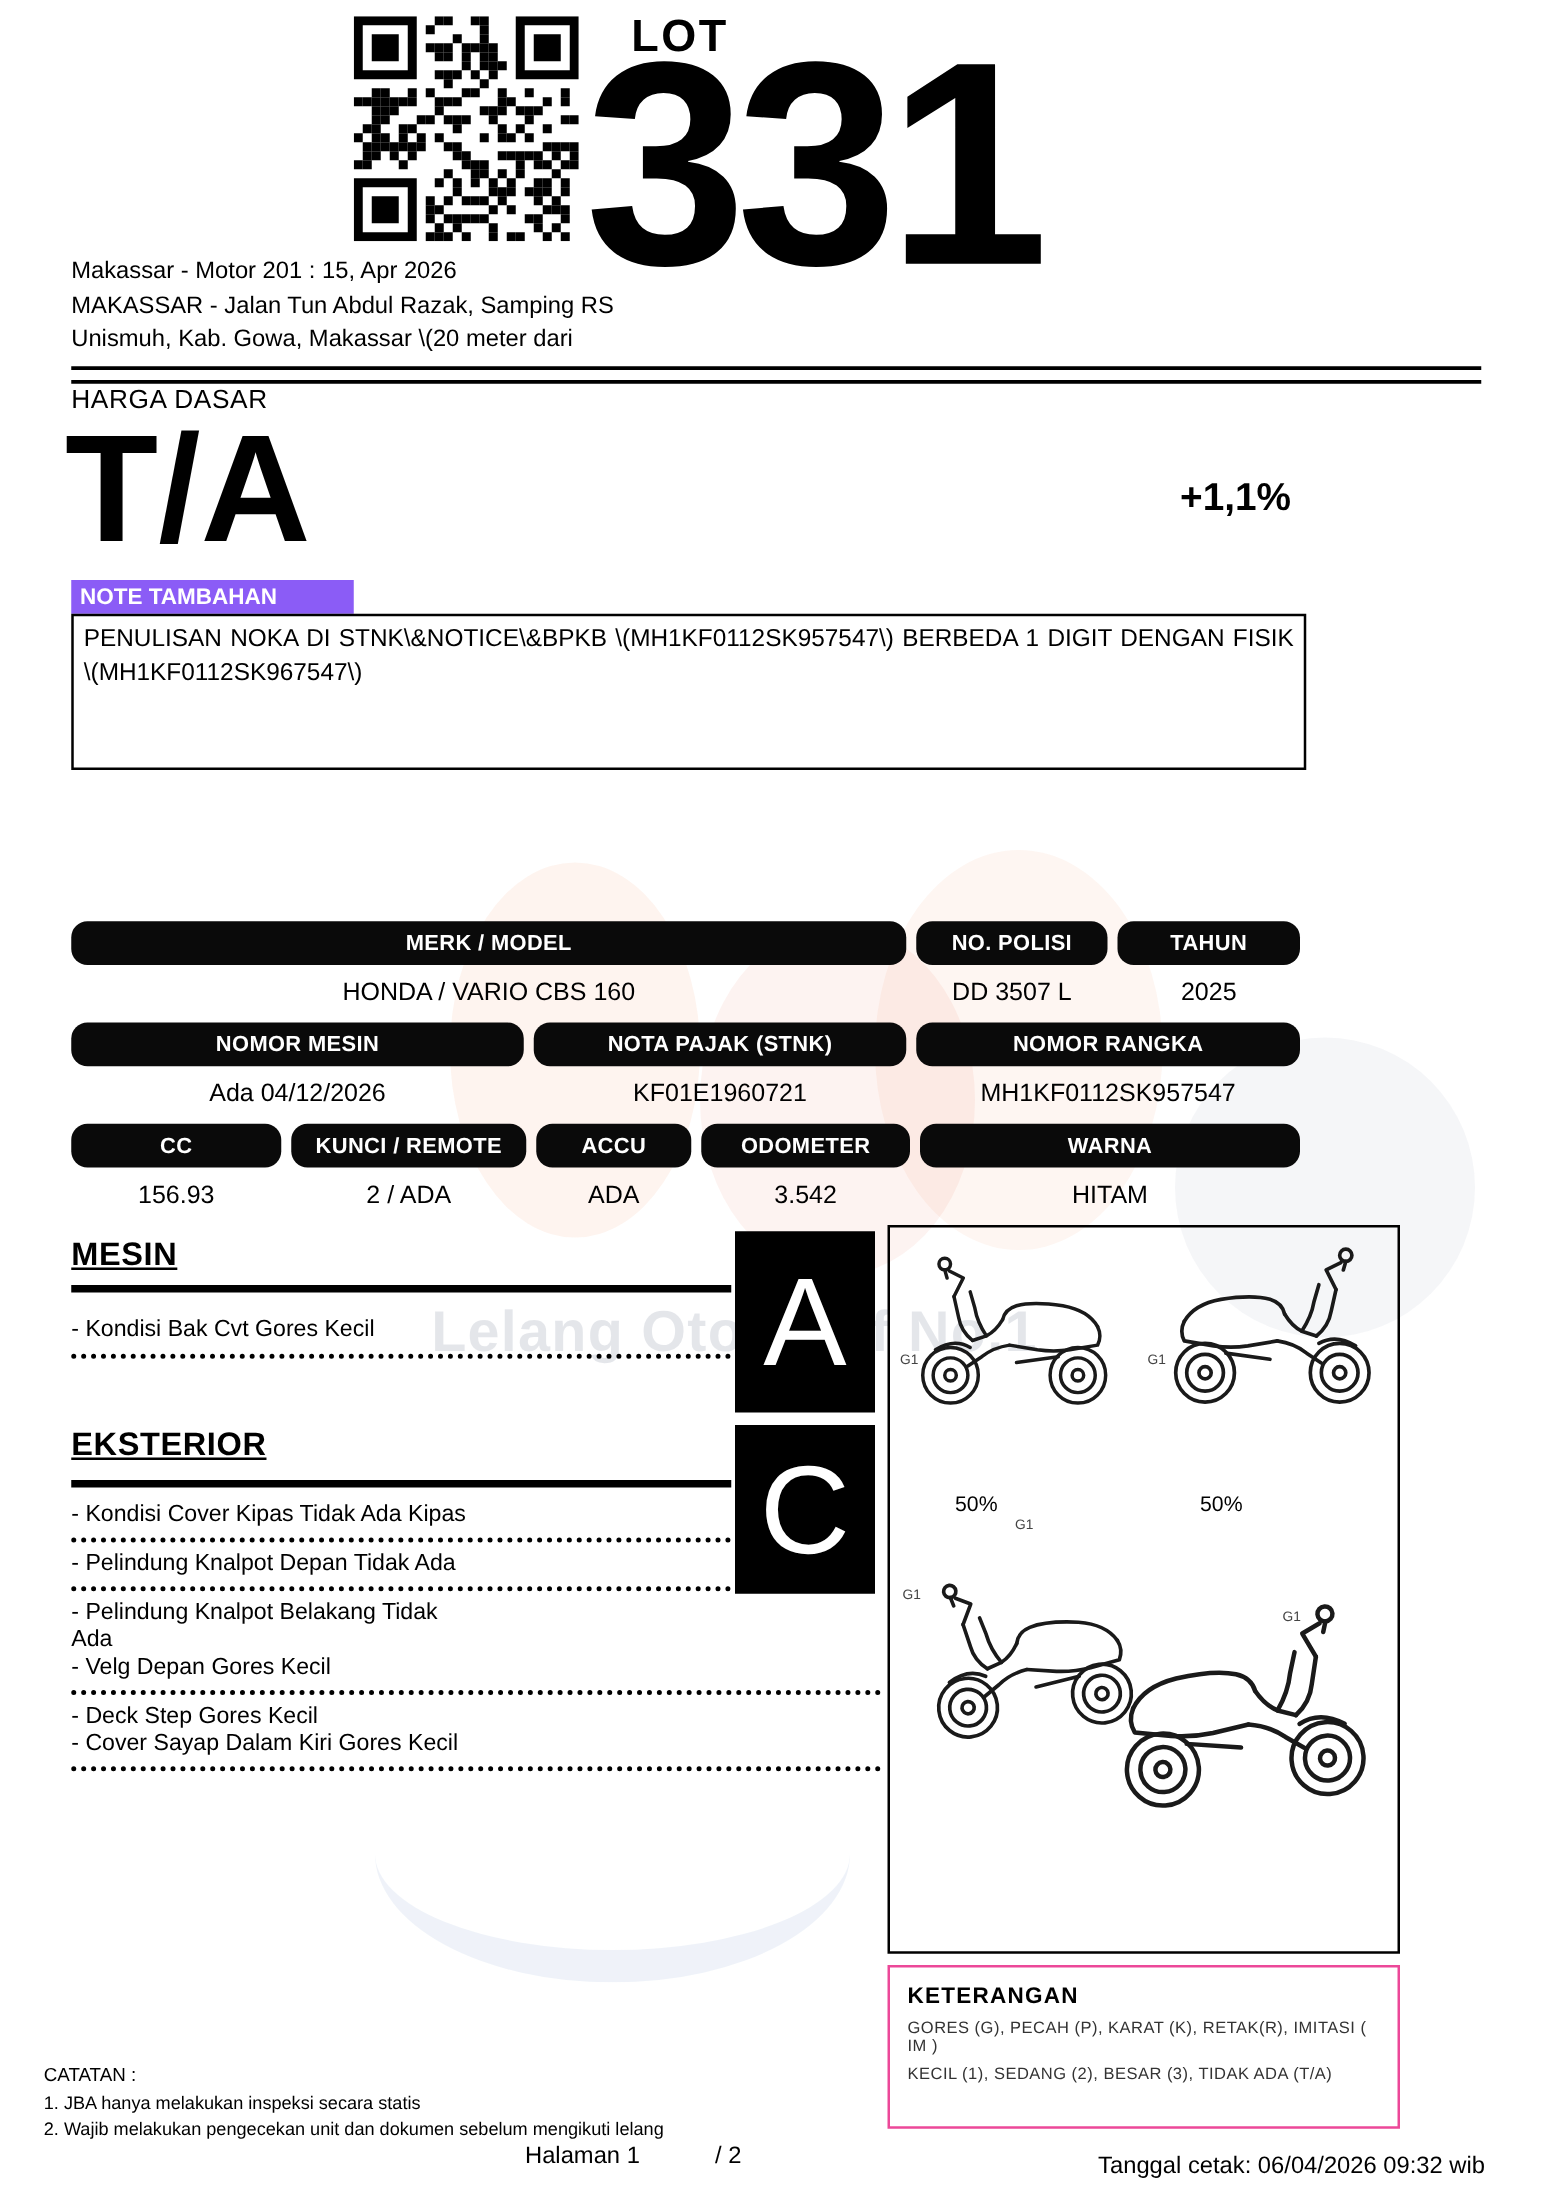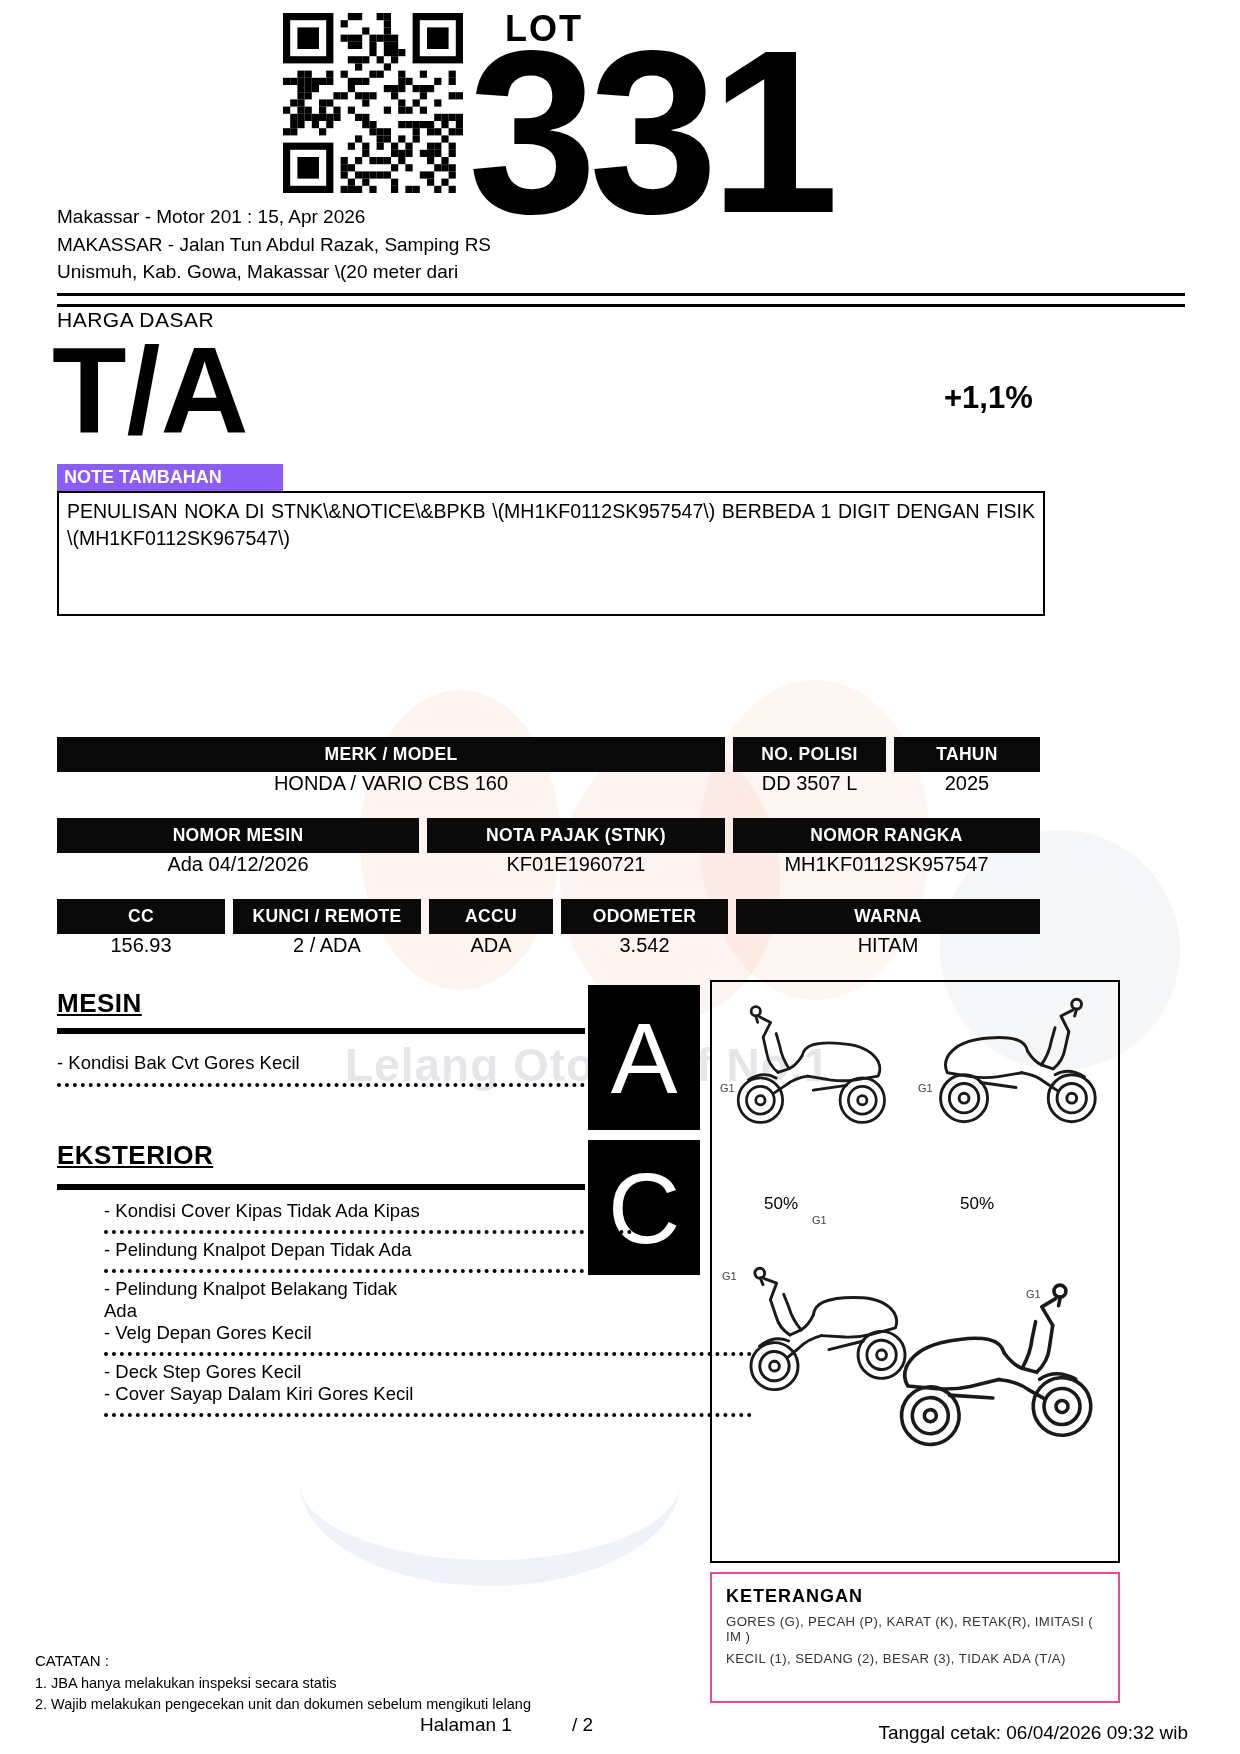--- a/index.html
+++ b/index.html
@@ -30,34 +30,34 @@
   .note-box{position:absolute;left:57px;top:491px;width:988px;height:125px;border:2px solid #000;
             box-sizing:border-box;padding:5px 8px;font-size:19.5px;line-height:1.4;text-align:justify;}
 
   
   .specs{position:absolute;left:57px;top:737px;width:983px;}
   .srow{display:grid;column-gap:8px;}
   .srow.r1{grid-template-columns:668px 153px 146px;}
   .srow.r2{grid-template-columns:362px 298px 307px;}
   .srow.r3{grid-template-columns:168px 188px 124px 167px 304px;}
   .hcell{background:#0a0a0a;color:#fff;font-weight:bold;font-size:17.5px;height:35px;
-         display:flex;align-items:center;justify-content:center;letter-spacing:.3px;}
-  .vcell{height:46px;font-size:20px;display:flex;align-items:flex-start;justify-content:center;box-sizing:border-box;}
+         display:flex;align-items:center;justify-content:center;letter-spacing:.3px;border-radius:13px;}
+  .vcell{height:46px;font-size:20px;display:flex;align-items:flex-start;justify-content:center;padding-top:11px;box-sizing:border-box;}
 
   
   .sec-title{position:absolute;left:57px;font-size:26px;font-weight:bold;letter-spacing:.5px;text-decoration:underline;}
   .sec-rule{position:absolute;left:57px;width:528px;height:6px;background:#000;}
   .item{font-size:18.5px;}
   .dotline{border-bottom:4px dotted #000;}
   .mesin-item{position:absolute;left:57px;top:1052px;width:528px;}
   .mesin-item .dotline{margin-top:9px;}
   .grade{position:absolute;left:588px;width:112px;background:#000;color:#fff;
          display:flex;align-items:center;justify-content:center;font-size:100px;line-height:1;}
   .eks-rows{position:absolute;left:57px;top:1200px;width:648px;}
-  .eks-row{margin-bottom:5px;margin-left:47px;}
+  .eks-row{margin-bottom:5px;}
   .eks-row .cols{display:flex;flex-direction:column;}
   .eks-row .c1{width:323px;}
   .eks-row .c2{flex:1;}
   .eks-row .dotline{margin-top:8px;}
   .w-short{width:528px;}
   .w-full{width:648px;}
 
   
   .diagram{position:absolute;left:710px;top:980px;width:410px;height:583px;border:2px solid #000;box-sizing:border-box;}
   .scooter{position:absolute;}

